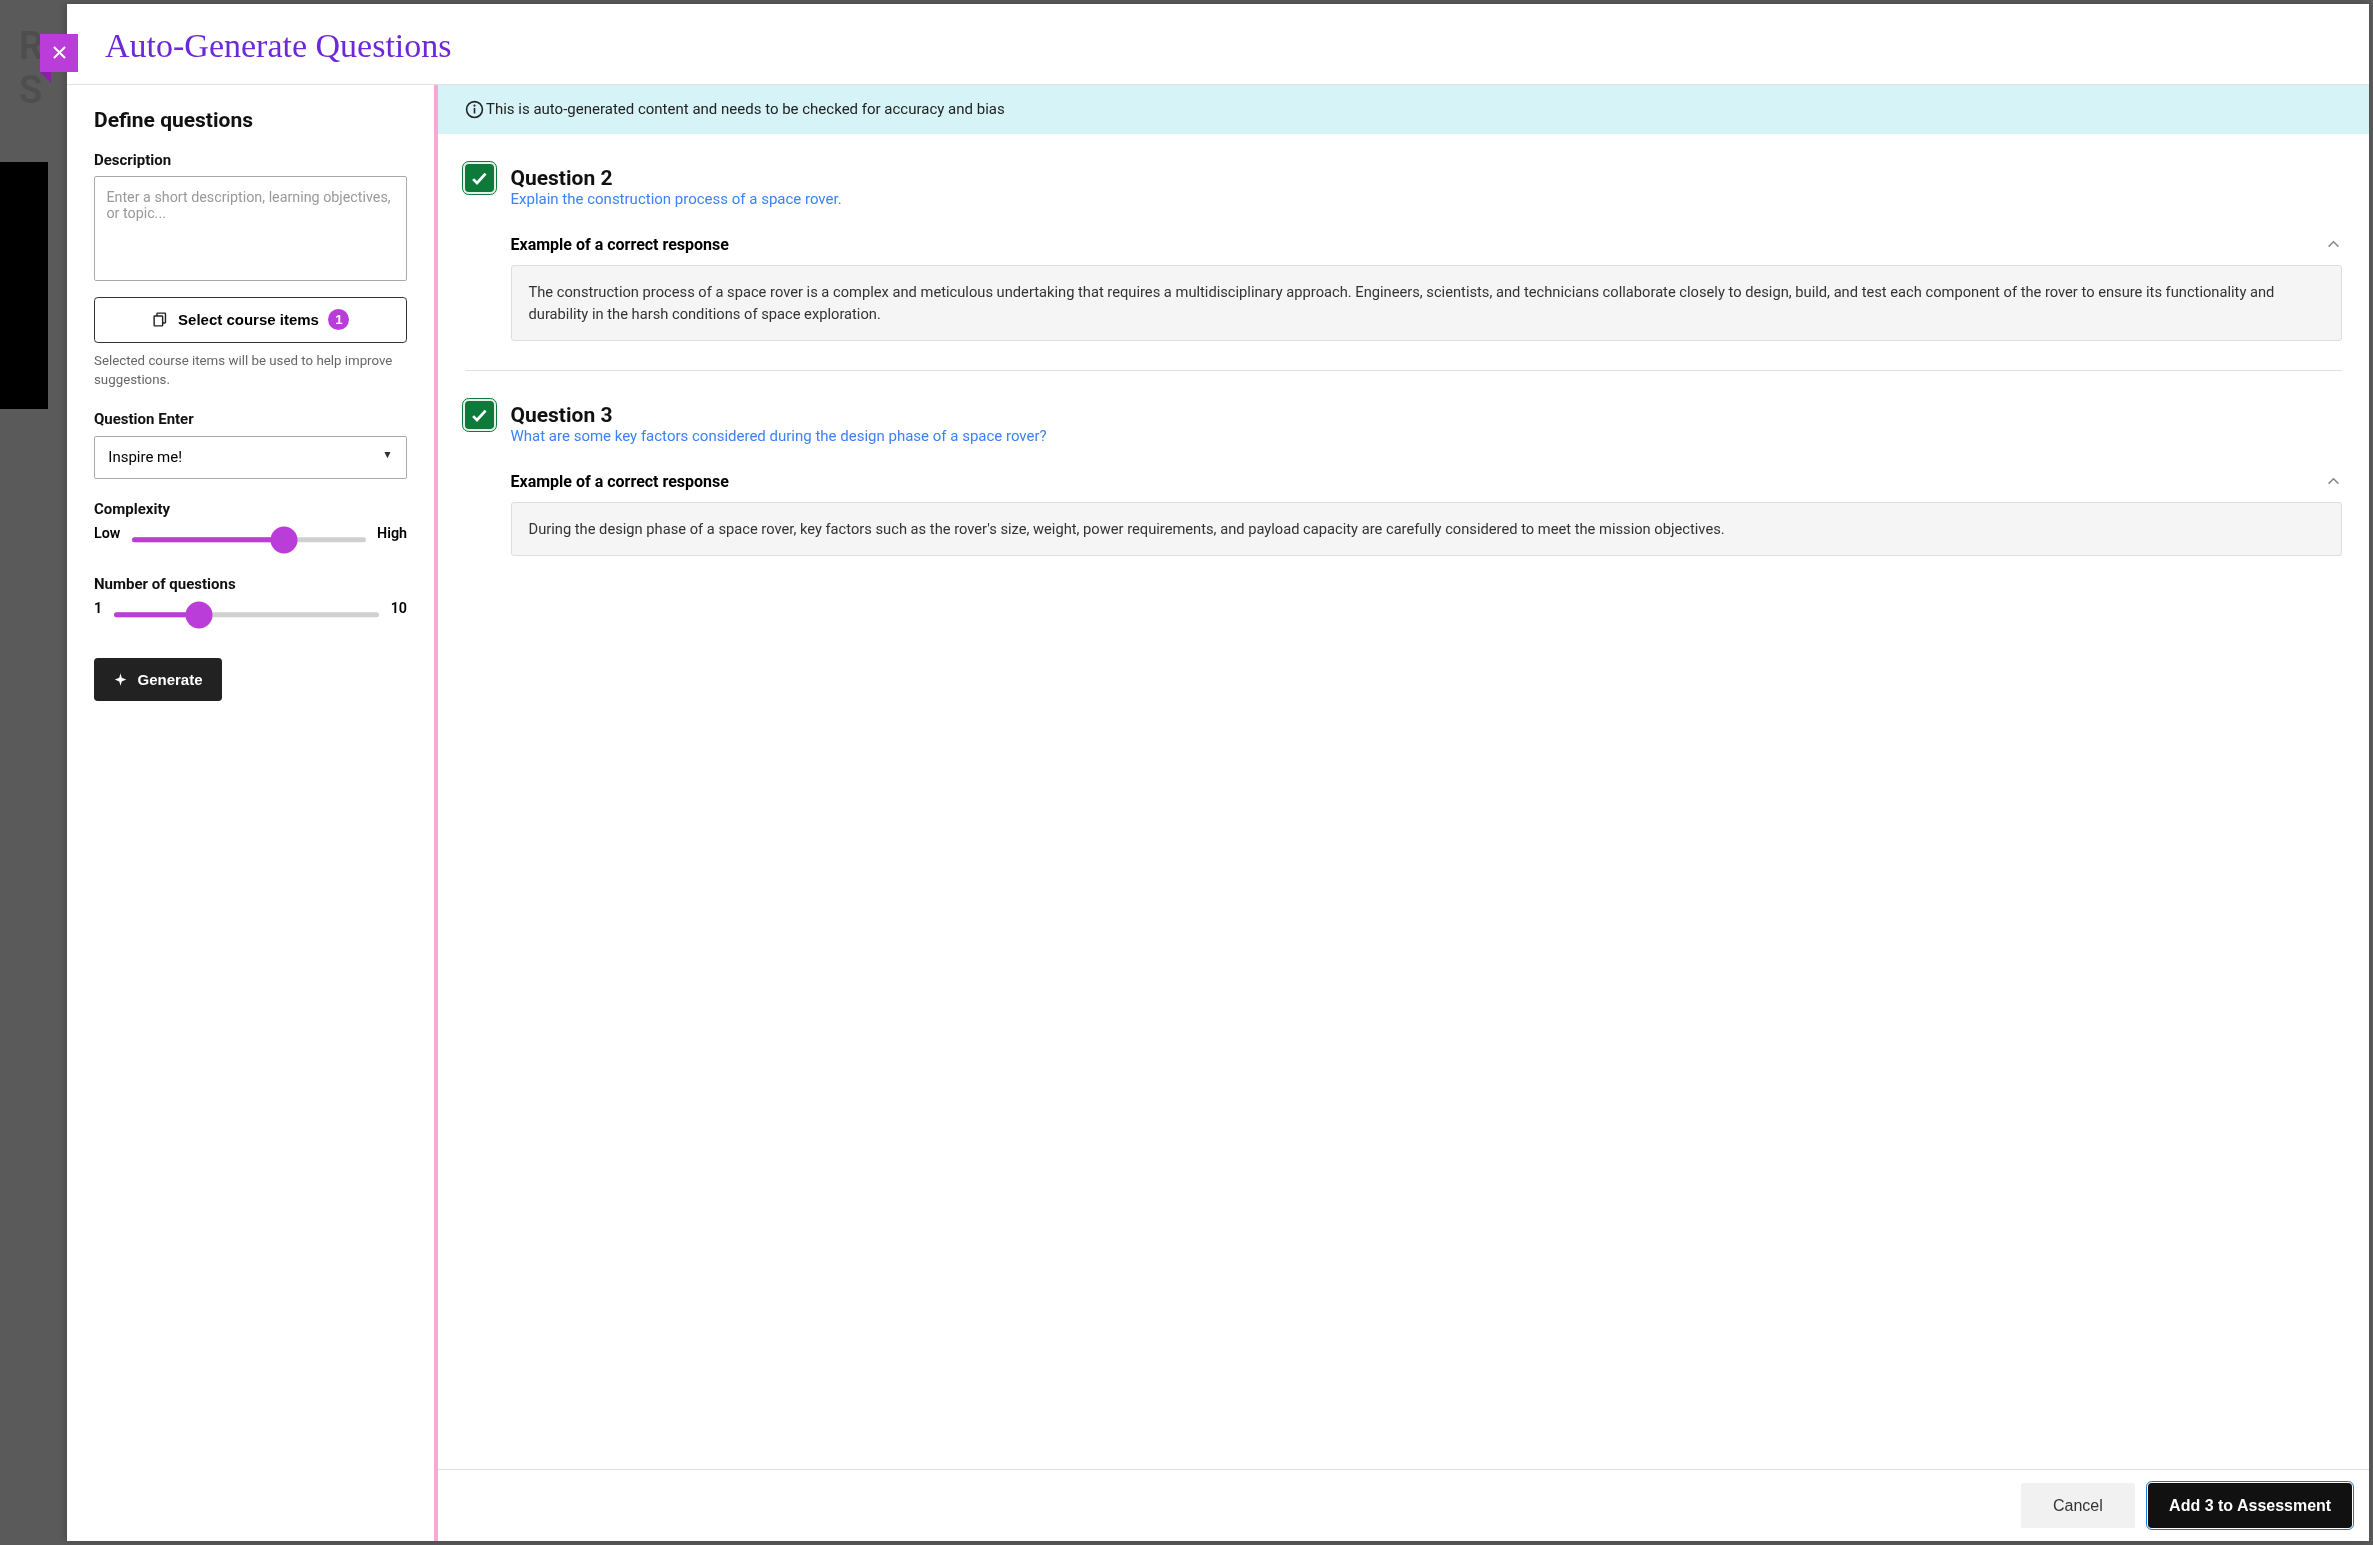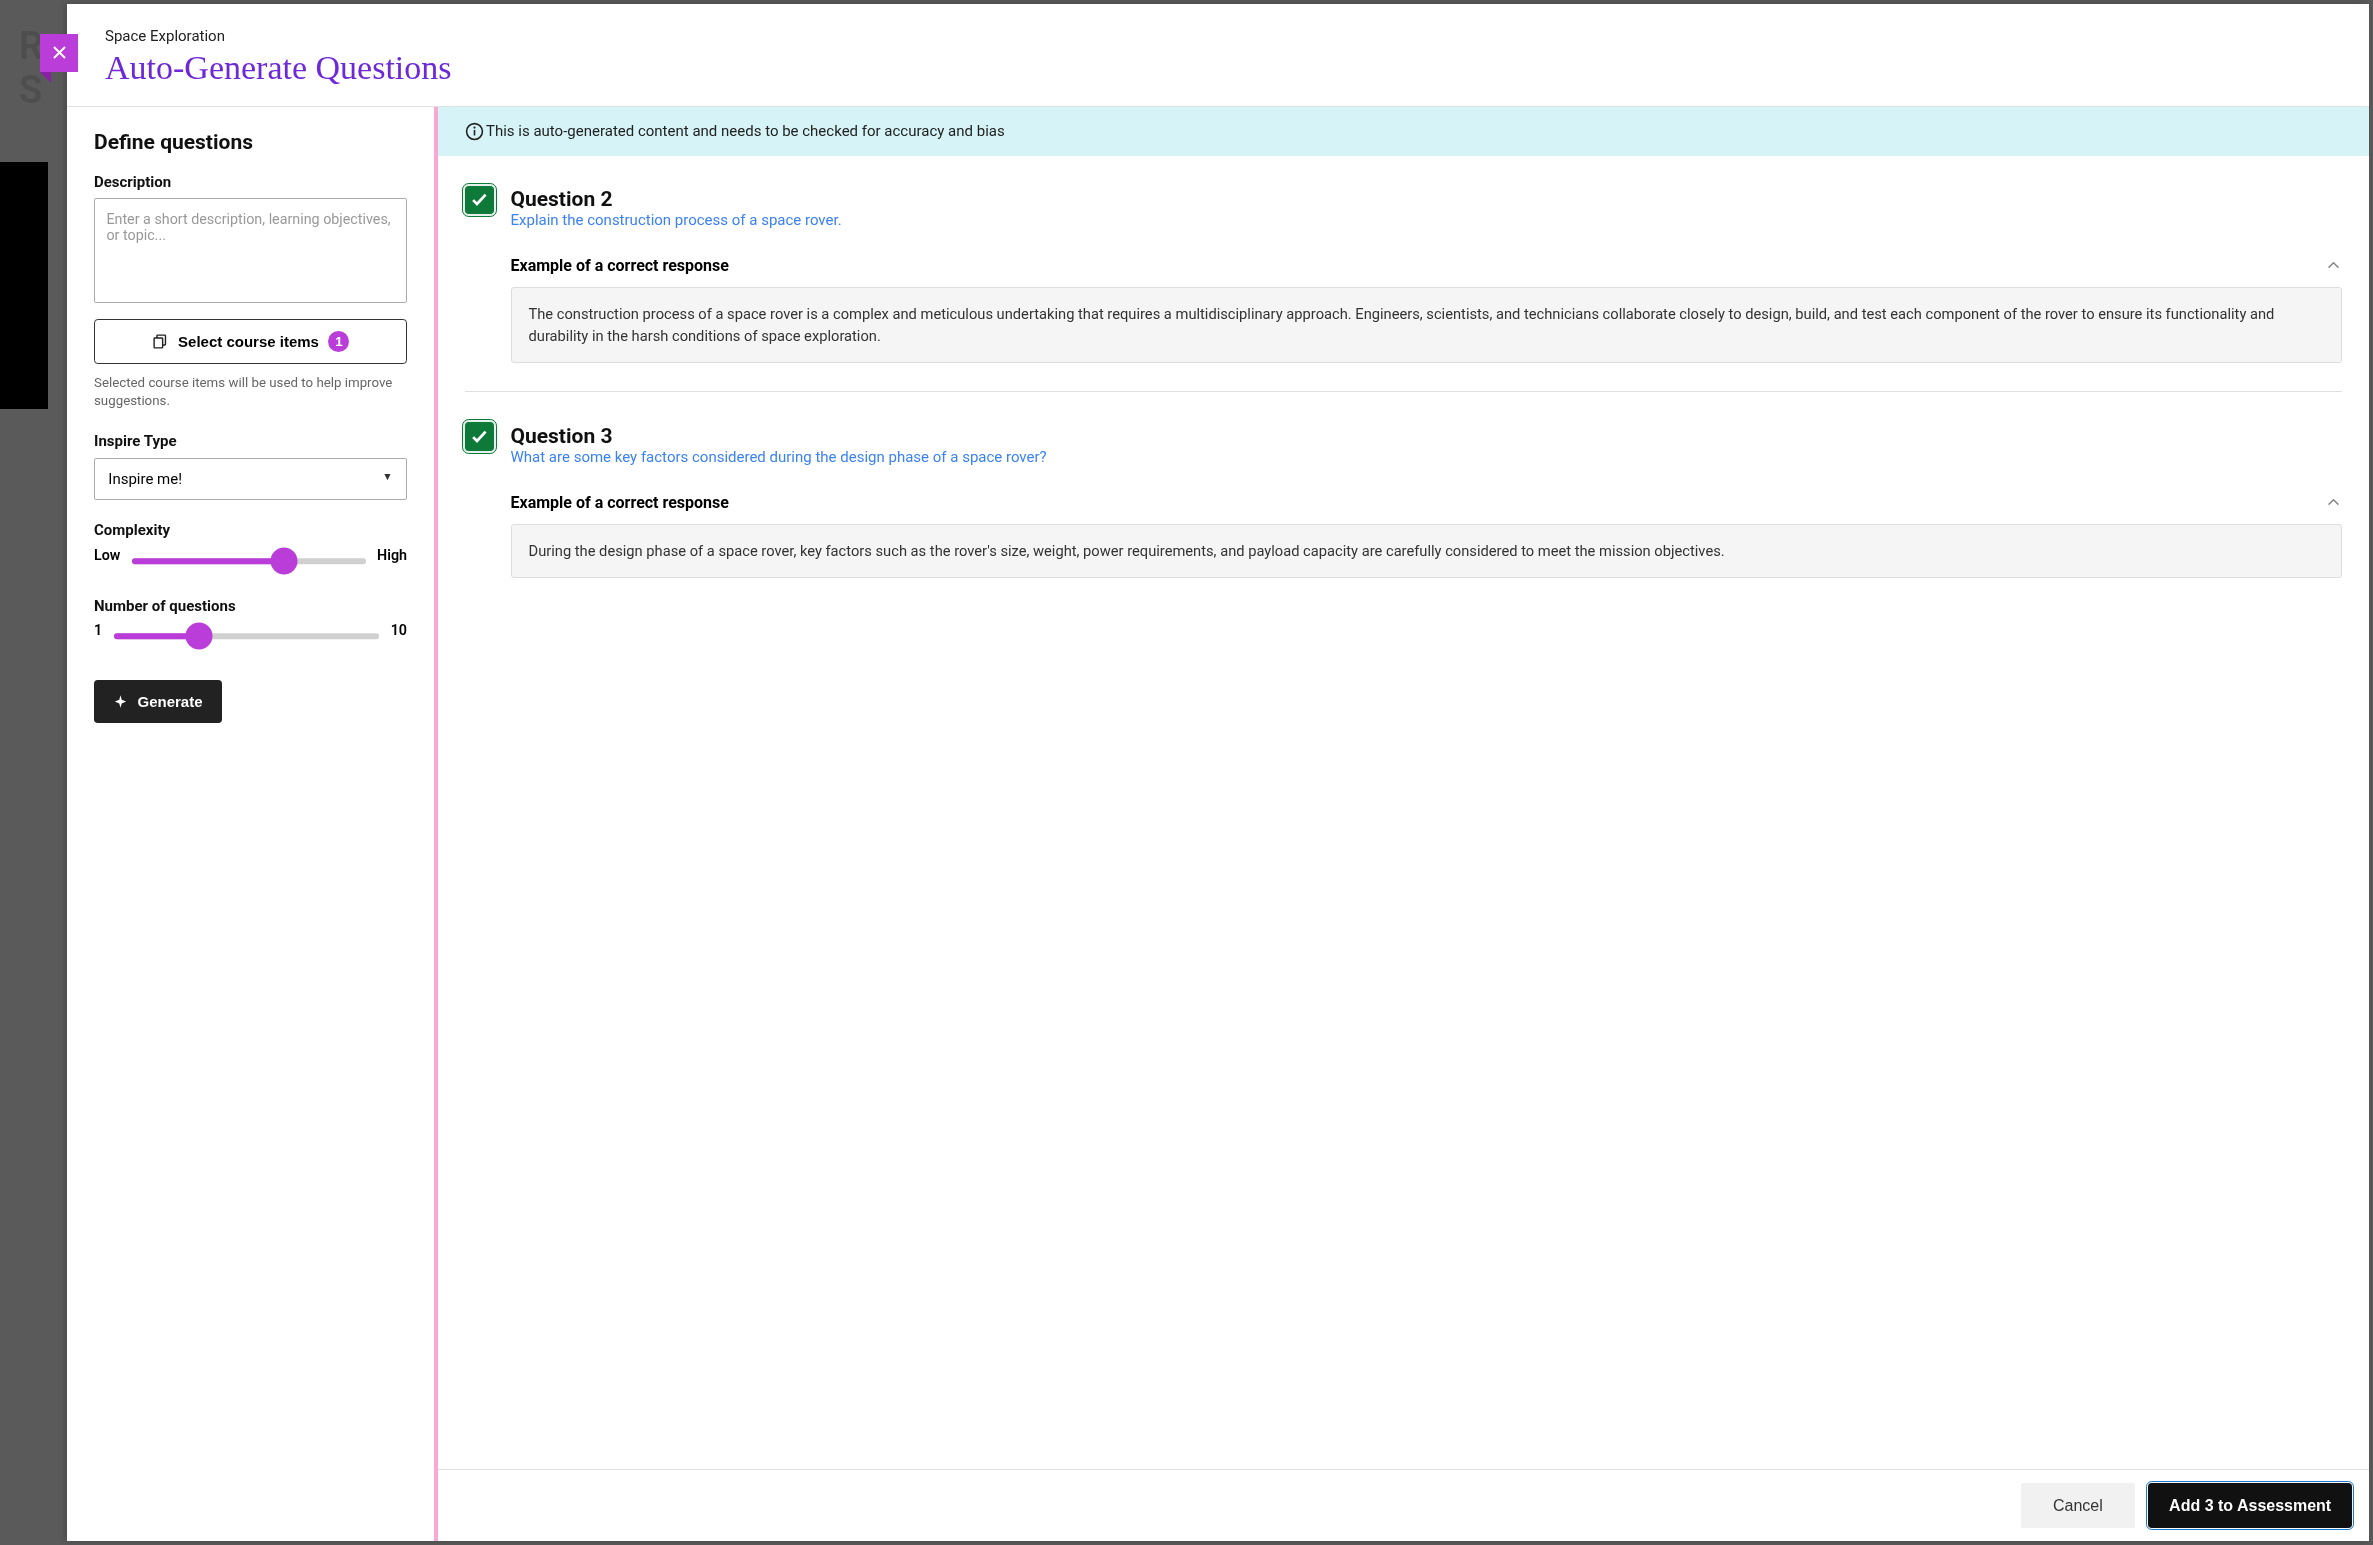--- a/index.html
+++ b/index.html
@@ -186,21 +186,20 @@
 
 <div class="panel">
 
   <div class="close-tab">
     <svg viewBox="0 0 24 24">
         <path d="M5 5 L19 19 M19 5 L5 19" fill="none"></path>
       </svg>
   </div>
 
   <div class="header">
-    <div class="crumb">Space Exploration</div>
     <div class="title">Auto-Generate Questions</div>
   </div>
 
   <div class="body">
 
     <div class="left">
       <div class="section-title">Define questions</div>
 
       <div class="field-label">Description</div>
       <textarea placeholder="Enter a short description, learning objectives, or topic..." style=""></textarea>
@@ -209,21 +208,21 @@
         <svg viewBox="0 0 24 24">
             <rect x="7" y="3" width="12" height="14" rx="1" fill="none" stroke="#222" stroke-width="2"></rect>
             <rect x="3" y="7" width="12" height="14" rx="1" fill="#fff" stroke="#222" stroke-width="2"></rect>
           </svg>
         <span>Select course items</span>
         <span class="badge">1</span>
       </button>
       <div class="help">Selected course items will be used to help improve suggestions.</div>
 
       <div class="block">
-        <div class="field-label">Inspire Type</div>
+        <div class="field-label">Question Enter</div>
         <div class="dropdown">
           <span>Inspire me!</span>
           <span class="caret">▼</span>
         </div>
       </div>
 
       <div class="block">
         <div class="field-label">Complexity</div>
         <div class="slider-row">
           <span class="slider-end">Low</span>

